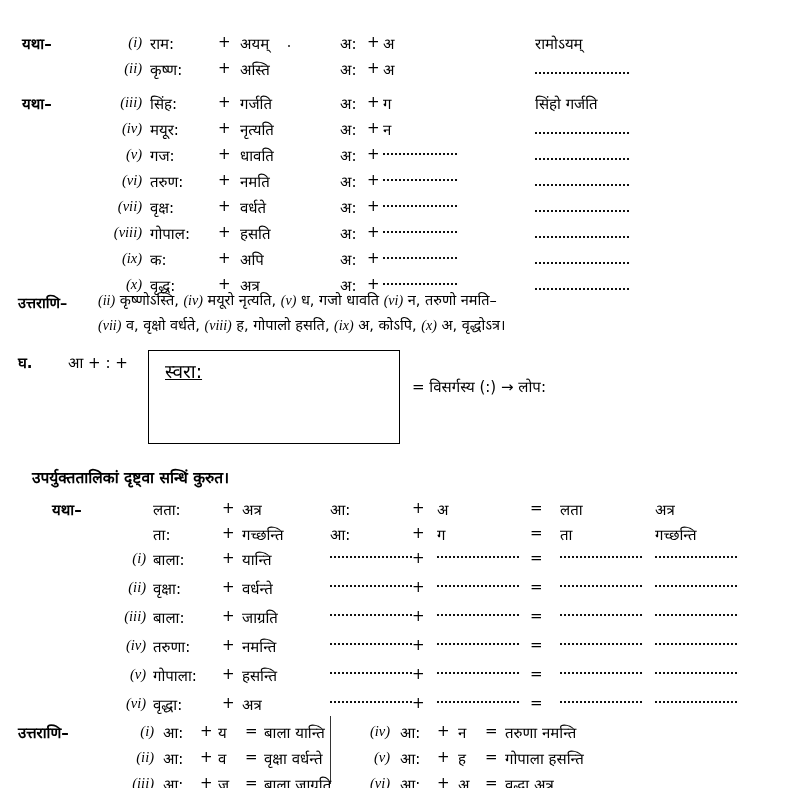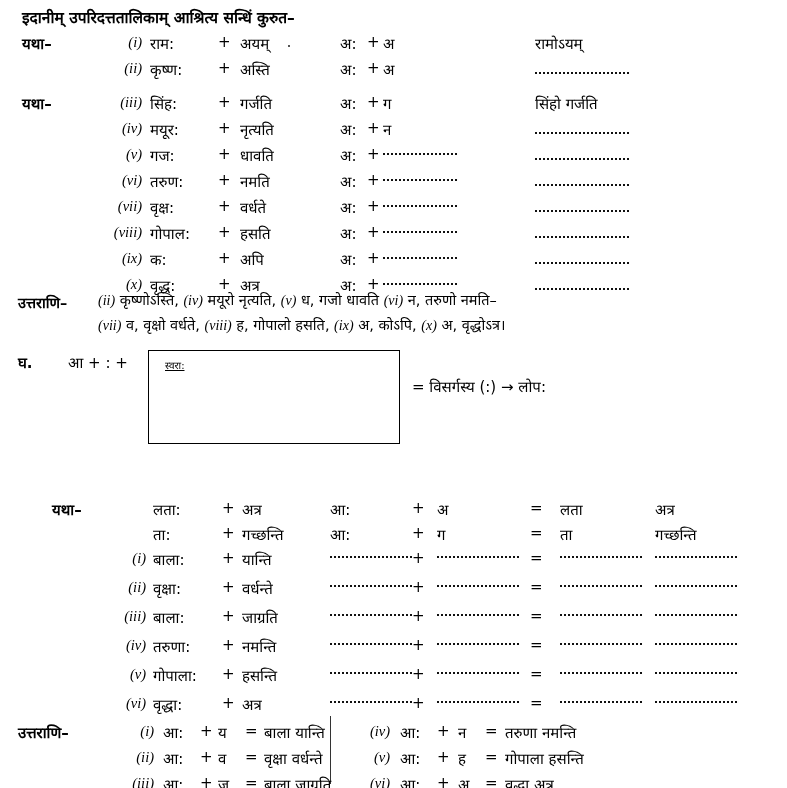--- a/index.html
+++ b/index.html
@@ -100,21 +100,21 @@
     width: 252px;
     height: 94px;
     border: 1.6px solid #000;
     box-sizing: border-box;
   }
   .rb-left {
     position: absolute;
     left: 16px;
     top: 7px;
     font-family: "DejaVu Sans", "Liberation Sans", sans-serif;
-    font-size: 10px;
+    font-size: 19px;
     text-decoration: underline;
   }
   .rb-right {
     position: absolute;
     left: 122px;
     top: 7px;
     font-family: "DejaVu Sans", "Liberation Sans", sans-serif;
     font-size: 15px;
     line-height: 22px;
   }
@@ -193,21 +193,20 @@
     position: absolute;
     width: 2px; height: 2px;
     background: #555;
   }
 </style>
 </head>
 <body>
 
 <div class="page">
 
-  <div class="heading" style="left:22px; top:6px;">इदानीम् उपरिदत्ततालिकाम् आश्रित्य सन्धिं कुरुत–</div>
 
   <div id="ex1-rows" style="position:absolute; left:0; top:30px;">
       <div class="row" style="height:26px;">
         <span class="cell c-yatha">यथा–</span>
         <span class="cell c-num rom">(i)</span>
         <span class="cell c-word">राम:</span>
         <span class="cell c-plus">+</span>
         <span class="cell c-word2">अयम्</span>
         <span class="cell c-mid">अ:</span>
         <span class="cell c-midp">+</span>
@@ -315,20 +314,21 @@
 
   <div class="dev bold" style="position:absolute; left:18px; top:356px;">घ.</div>
   <div class="dev" style="position:absolute; left:68px; top:356px;">आ + : +</div>
 
   <div class="rulebox">
     <div class="rb-left">स्वरा:</div>
   </div>
 
   <div class="dev" style="position:absolute; left:412px; top:380px;">= विसर्गस्य (:) → लोप:</div>
 
+  <div class="heading" style="left:32px; top:466px;">उपर्युक्ततालिकां दृष्ट्वा सन्धिं कुरुत।</div>
 
   <div id="ex2-rows" style="position:absolute; left:0; top:496px;">
       <div class="row" style="height:25px;">
         <span class="e2cell d-yatha">यथा–</span>
         <span class="e2cell d-w1">लता:</span>
         <span class="e2cell d-plus">+</span>
         <span class="e2cell d-w2">अत्र</span>
         <span class="e2cell d-m1">आ:</span>
         <span class="e2cell d-plus2">+</span>
         <span class="e2cell d-m2">अ</span>

